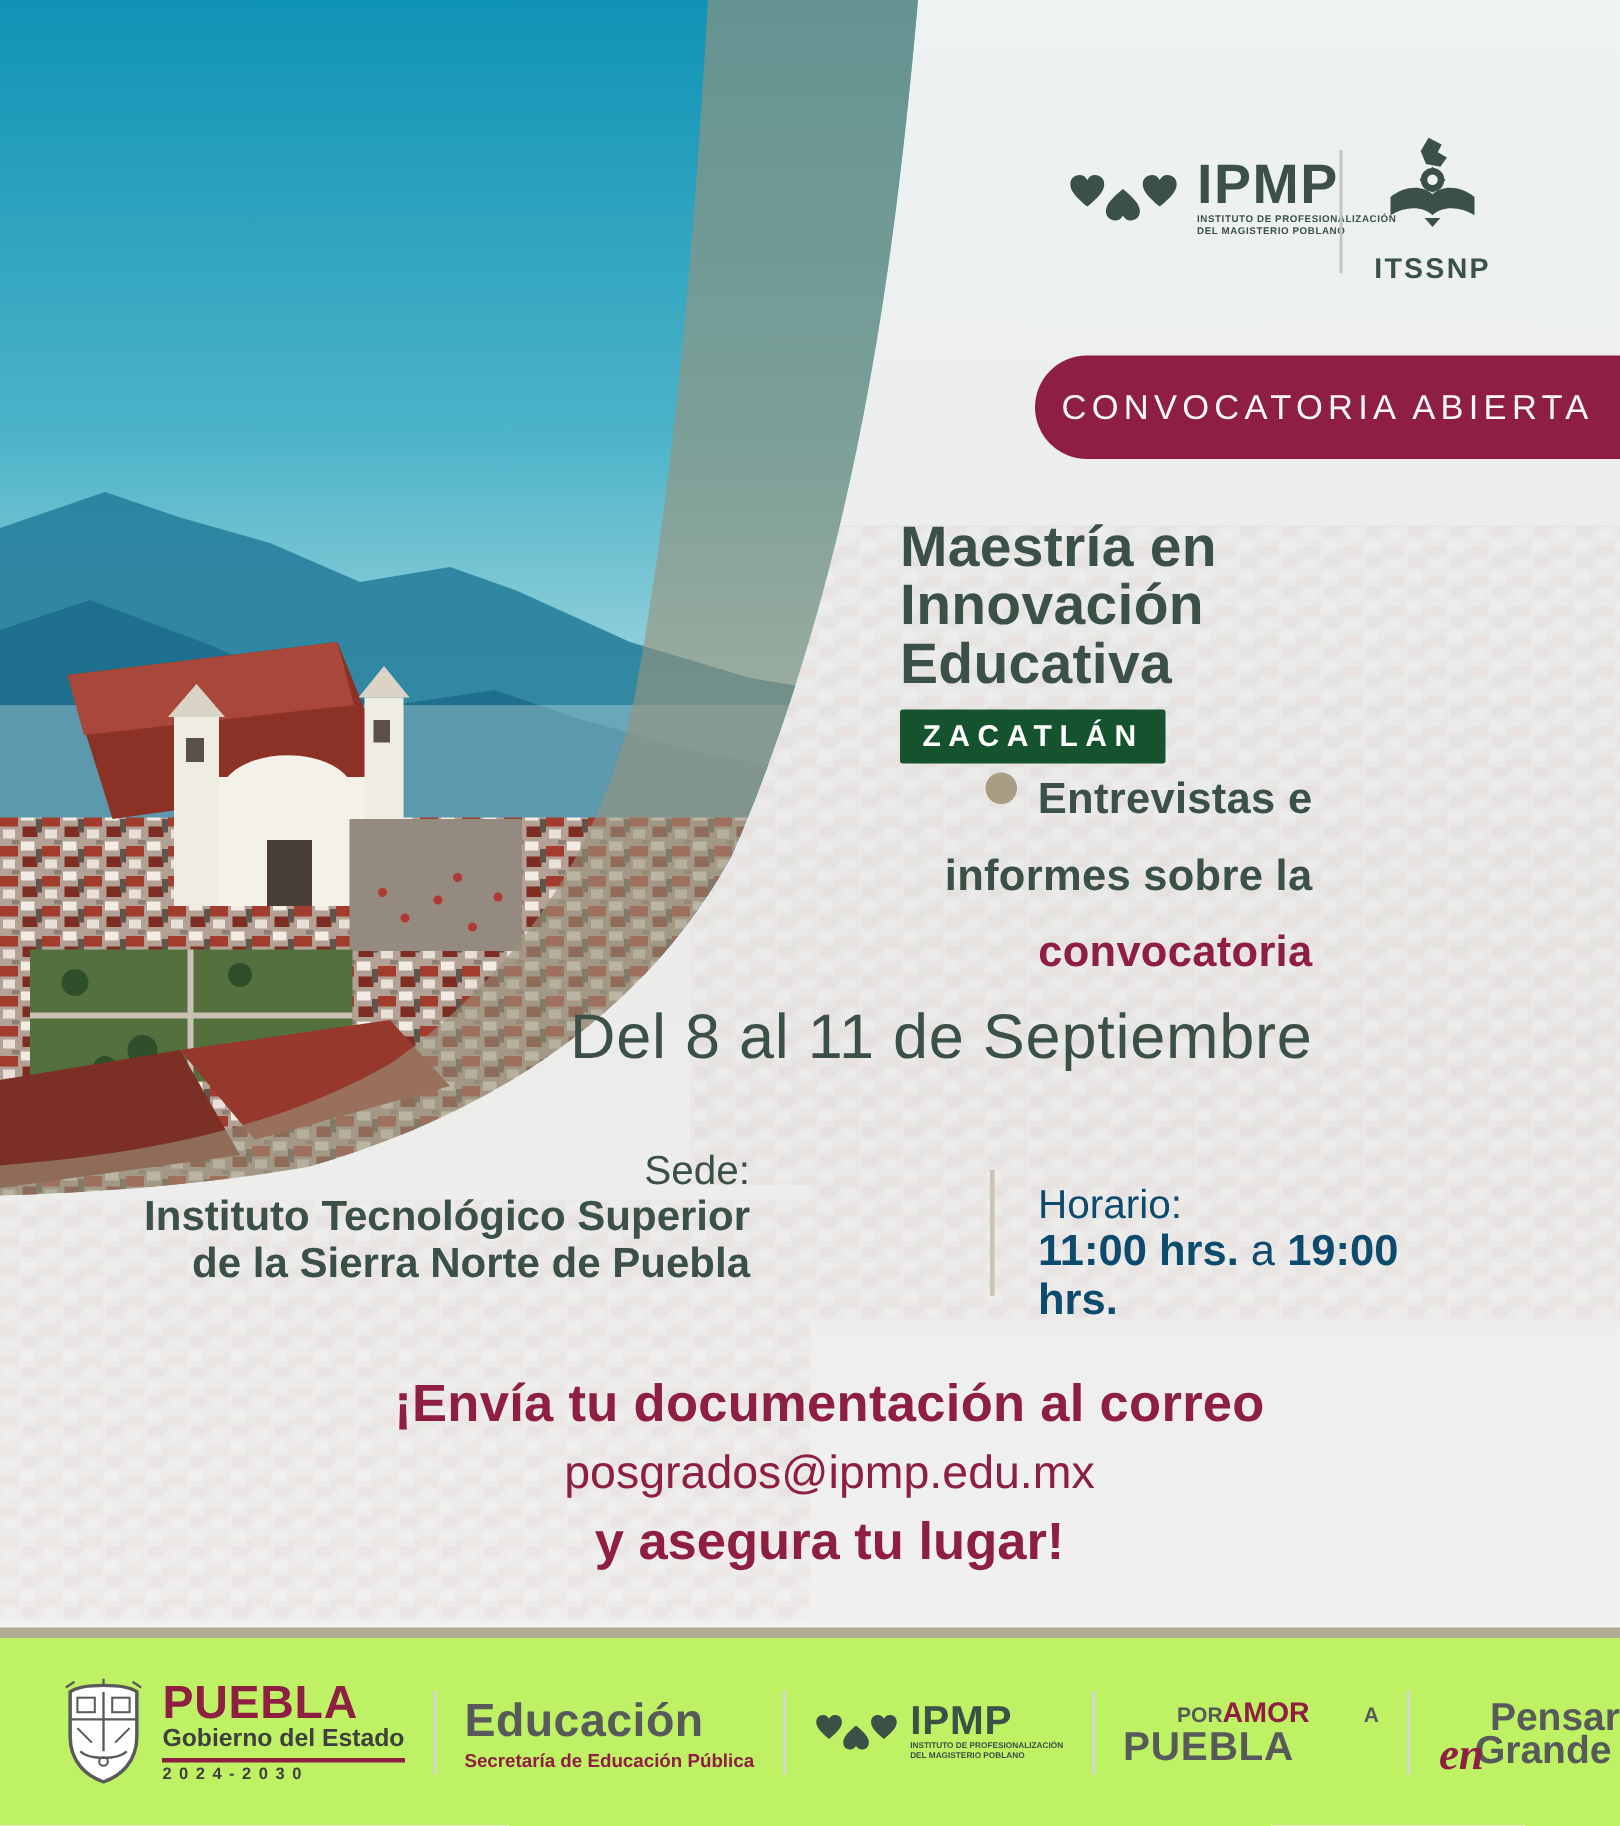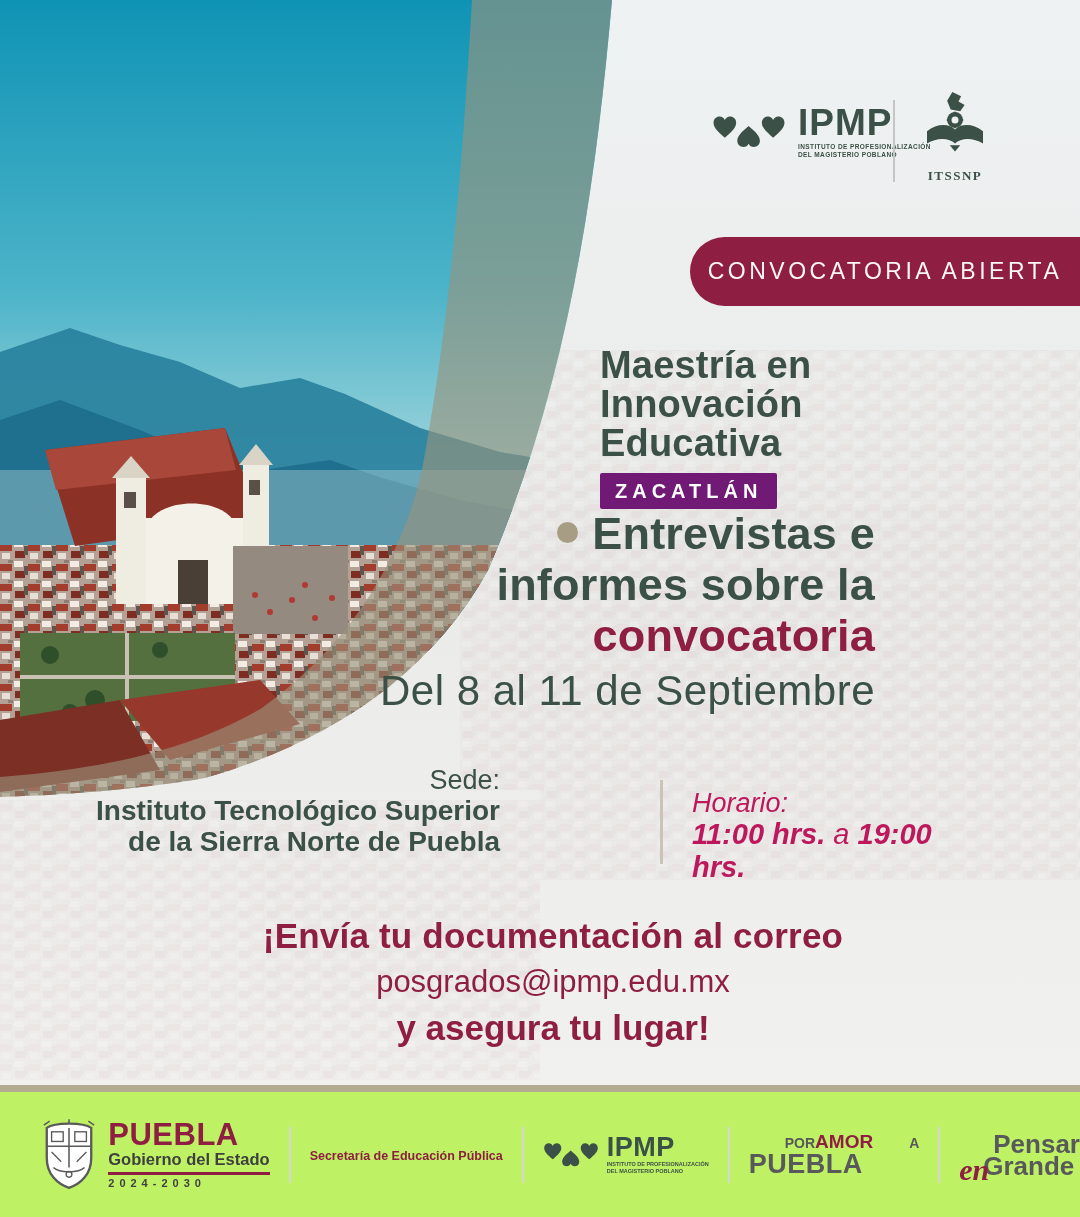--- a/index.html
+++ b/index.html
@@ -8,47 +8,47 @@
   .poster { position:absolute; inset:0; width:943px; height:1217px; }
   svg.bg { position:absolute; top:0; left:0; display:block; }
 
   
   .hdr-ipmp { position:absolute; left:712px; top:104px; display:flex; align-items:center; gap:12px; }
   .hdr-ipmp .word { color:#3B5147; }
   .hdr-ipmp .word .nm { font-size:37px; font-weight:800; letter-spacing:1px; line-height:34px; }
   .hdr-ipmp .word .sub { font-size:6.5px; font-weight:700; letter-spacing:.4px; margin-top:3px; line-height:8px; }
   .hdr-div { position:absolute; left:893px; top:100px; width:2px; height:82px; background:#c3c6c5; }
   .hdr-itssnp { position:absolute; left:916px; top:90px; width:78px; text-align:center; color:#3B5147; }
-  .hdr-itssnp .nm { font-size:13px; font-weight:800; letter-spacing:1.5px; margin-top:2px;font-family:Liberation Serif, serif; }
+  .hdr-itssnp .nm { font-size:19px; font-weight:800; letter-spacing:1.5px; margin-top:2px; }
 
   
   .pill { position:absolute; left:690px; top:237px; width:390px; height:69px; background:#8E1E42;
           border-radius:35px 0 0 35px; display:flex; align-items:center; justify-content:center;
           color:#fdf7f7; font-size:23px; font-weight:500; letter-spacing:3.5px; }
 
   
   .program { position:absolute; left:600px; top:346px; color:#3B5147; }
   .program .t { font-size:38px; font-weight:800; line-height:39px; letter-spacing:.2px; }
-  .loc-badge { display:inline-block; margin-top:10px; background:#701a75; color:#fff;
+  .loc-badge { display:inline-block; margin-top:10px; background:#14532d; color:#fff;
                font-size:20px; font-weight:600; letter-spacing:5px; padding:7px 15px 6px; border-radius:2px; }
 
   
   .highlight { position:absolute; right:68px; top:508px; text-align:right; color:#3B5147; }
-  .highlight .h { font-size:45px; font-weight:700; line-height:51px; letter-spacing:.2px; }
+  .highlight .h { font-size:29px; font-weight:700; line-height:51px; letter-spacing:.2px; }
   .highlight .maroon { color:#8E1E42; }
   .highlight .dates { font-size:42px; font-weight:400; margin-top:6px; letter-spacing:.5px; }
   .dot { display:inline-block; width:21px; height:21px; border-radius:50%; background:#A79D84;
          margin-right:14px; vertical-align:6px; }
 
   
   .sede { position:absolute; right:443px; top:765px; text-align:right; color:#3B5147; }
   .sede .lbl { font-size:27px; font-weight:400; line-height:30px; }
   .sede .ln { font-size:28px; font-weight:700; line-height:31px;margin-left:24px; }
   .vrule { position:absolute; left:660px; top:780px; width:3px; height:84px; background:#c9c4b4; }
-  .horario { position:absolute; left:692px; top:788px; color:#be185d;font-style:italic; }
+  .horario { position:absolute; left:692px; top:788px; color:#0c4a6e; }
   .horario .lbl { font-size:27px; font-weight:400; line-height:30px; }
   .horario .val { font-size:29px; line-height:33px; }
   .horario .b { font-weight:700; }
   .horario .r { font-weight:400; }
 
   
   .cta { position:absolute; left:13px; top:916px; width:1080px; text-align:center; color:#8E1E42; }
   .cta .c1 { font-size:35px; font-weight:800; letter-spacing:.2px; }
   .cta .mail { font-size:31px; font-weight:400; margin-top:8px; }
   .cta .c2 { font-size:35px; font-weight:800; margin-top:8px; }
@@ -241,20 +241,21 @@
       </svg>
       <div class="pue-txt">
         <div class="nm">PUEBLA</div>
         <div class="gov">Gobierno del Estado</div>
         <div class="bar"></div>
         <div class="yrs">2024-2030</div>
       </div>
     </div>
     <div class="vdiv"></div>
     <div class="edu">
+      <div class="nm">Educación</div>
       <div class="sub">Secretaría de Educación Pública</div>
     </div>
     <div class="vdiv"></div>
     <div class="fipmp">
       <svg width="56" height="42" viewBox="0 0 190 95">
         <g fill="#3B5147">
           <path transform="translate(0,6) scale(0.66)" d="M50 85 C22 62 6 45 6 27 C6 12 17 3 30 3 C39 3 46 8 50 16 C54 8 61 3 70 3 C83 3 94 12 94 27 C94 45 78 62 50 85 Z"></path>
           <path transform="translate(127,88) rotate(180) scale(0.66)" d="M50 85 C22 62 6 45 6 27 C6 12 17 3 30 3 C39 3 46 8 50 16 C54 8 61 3 70 3 C83 3 94 12 94 27 C94 45 78 62 50 85 Z"></path>
           <path transform="translate(124,6) scale(0.66)" d="M50 85 C22 62 6 45 6 27 C6 12 17 3 30 3 C39 3 46 8 50 16 C54 8 61 3 70 3 C83 3 94 12 94 27 C94 45 78 62 50 85 Z"></path>
         </g>

